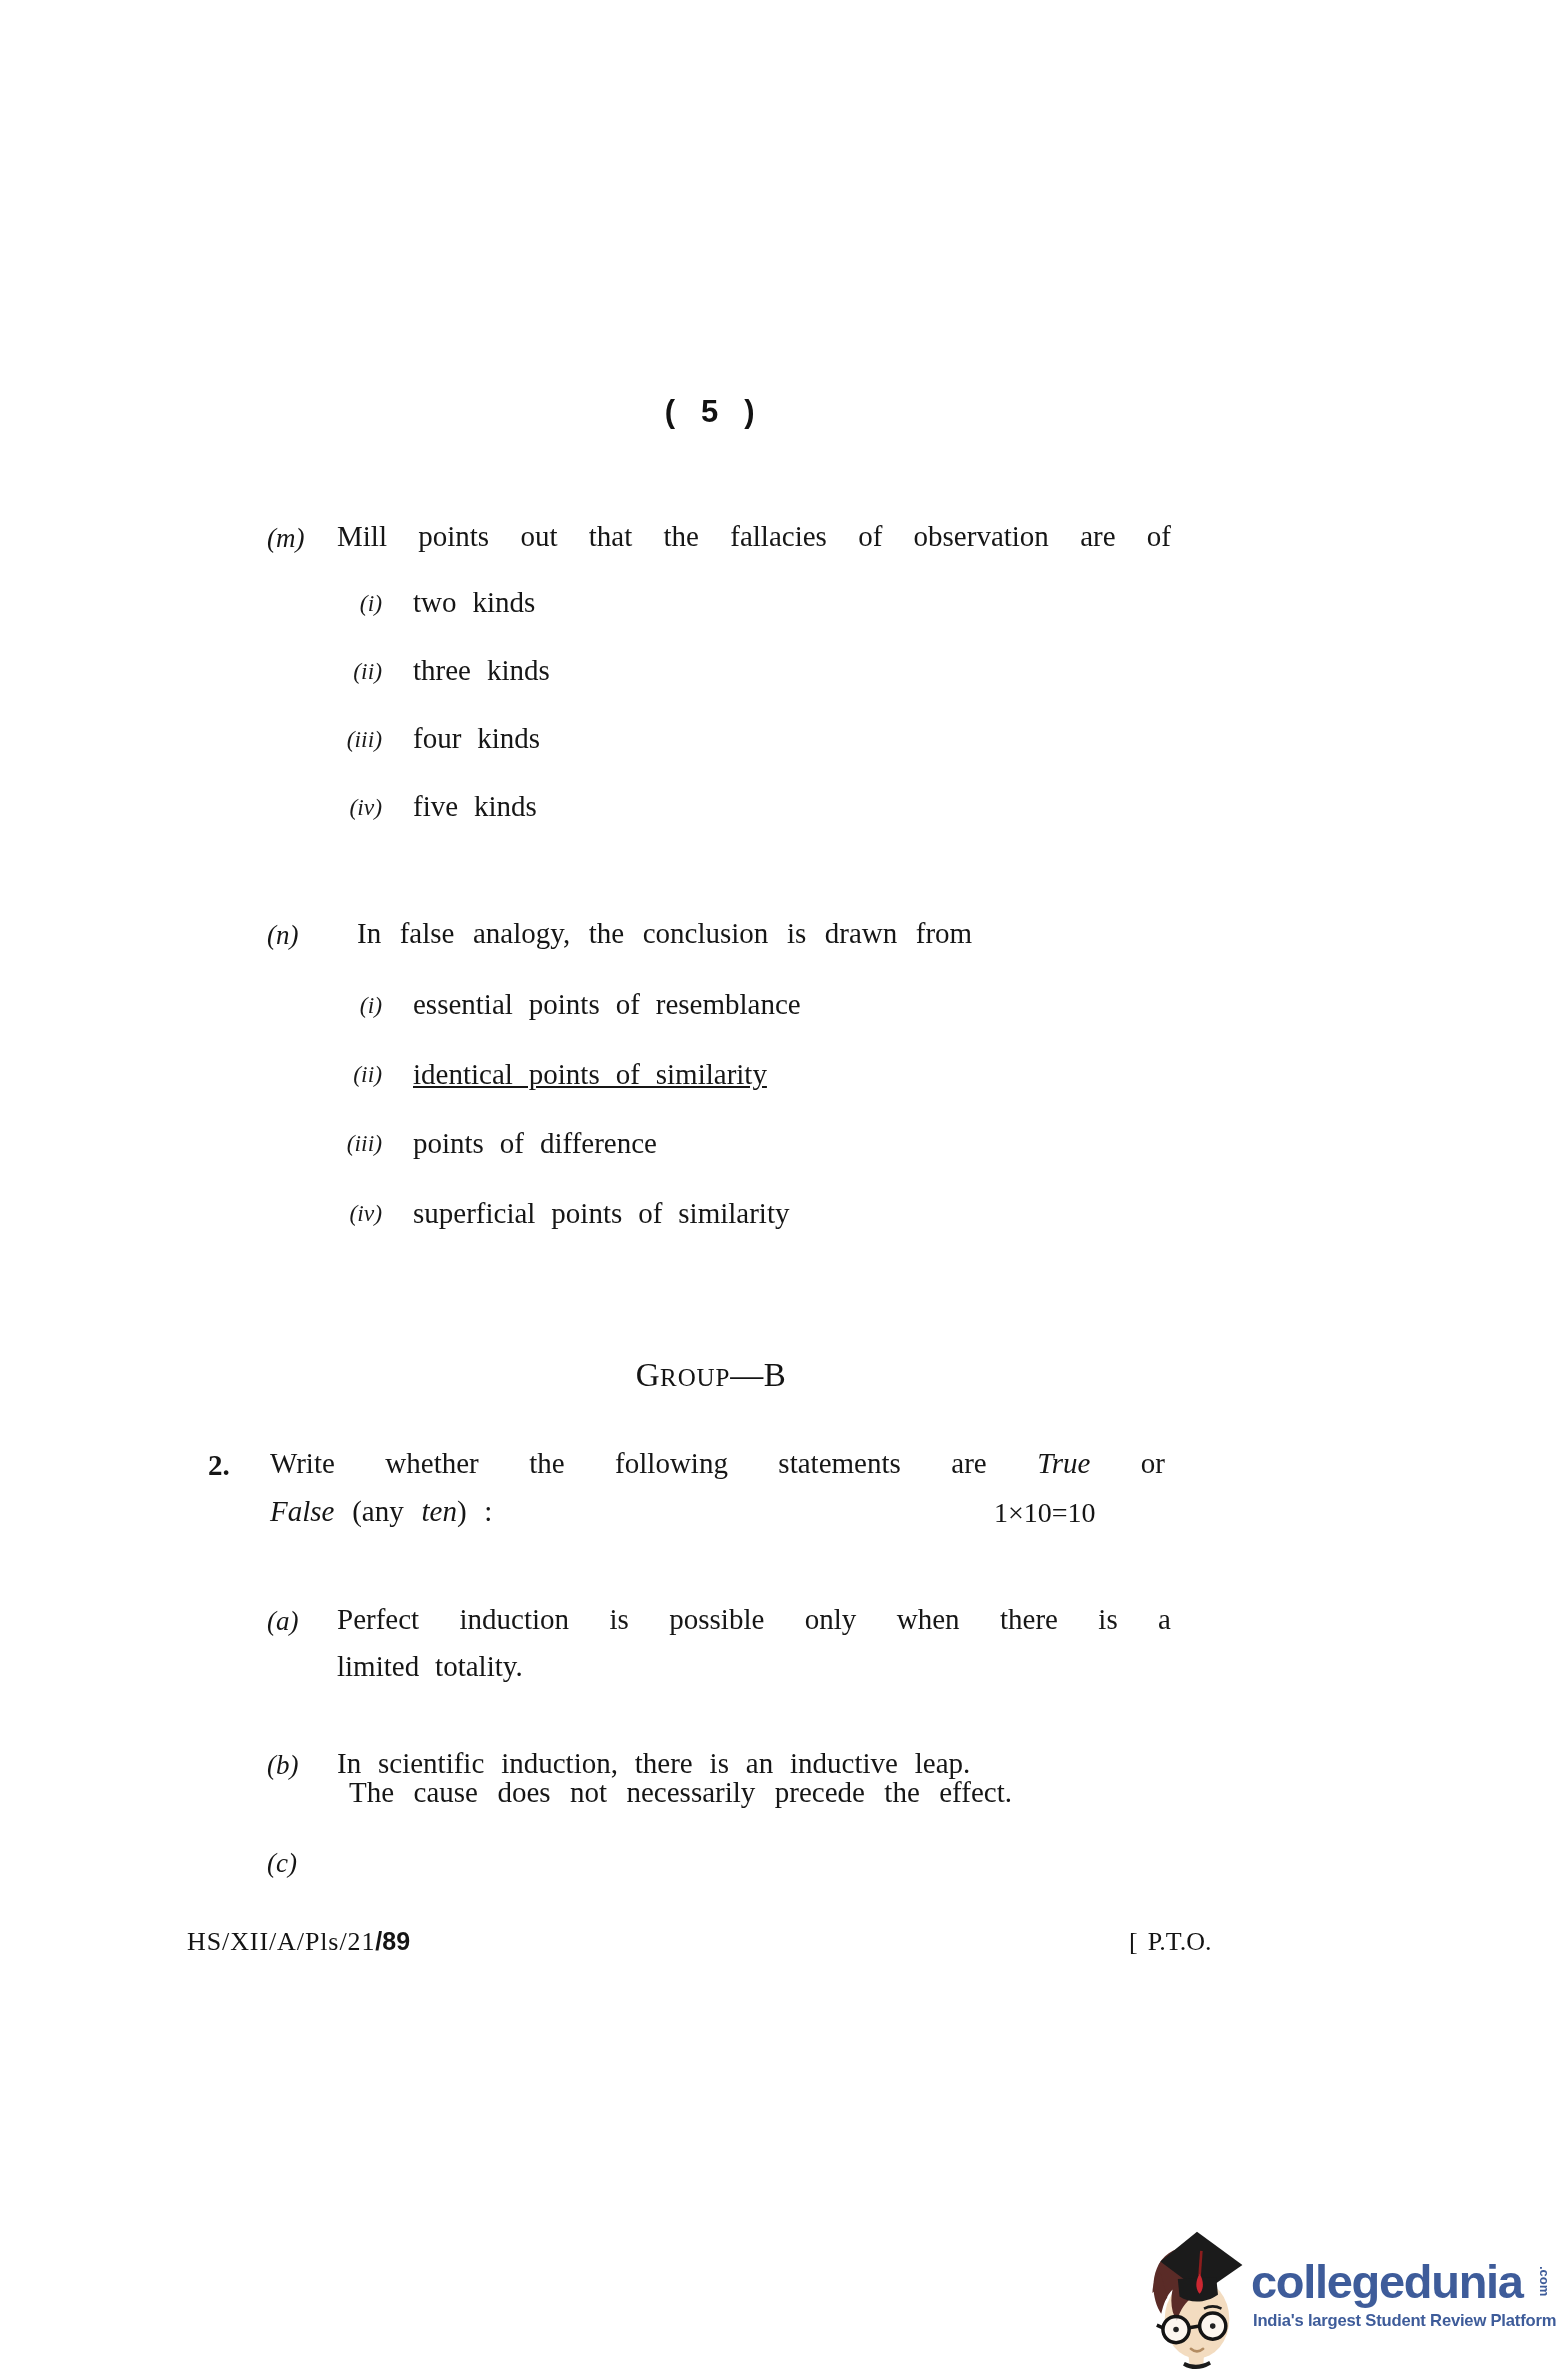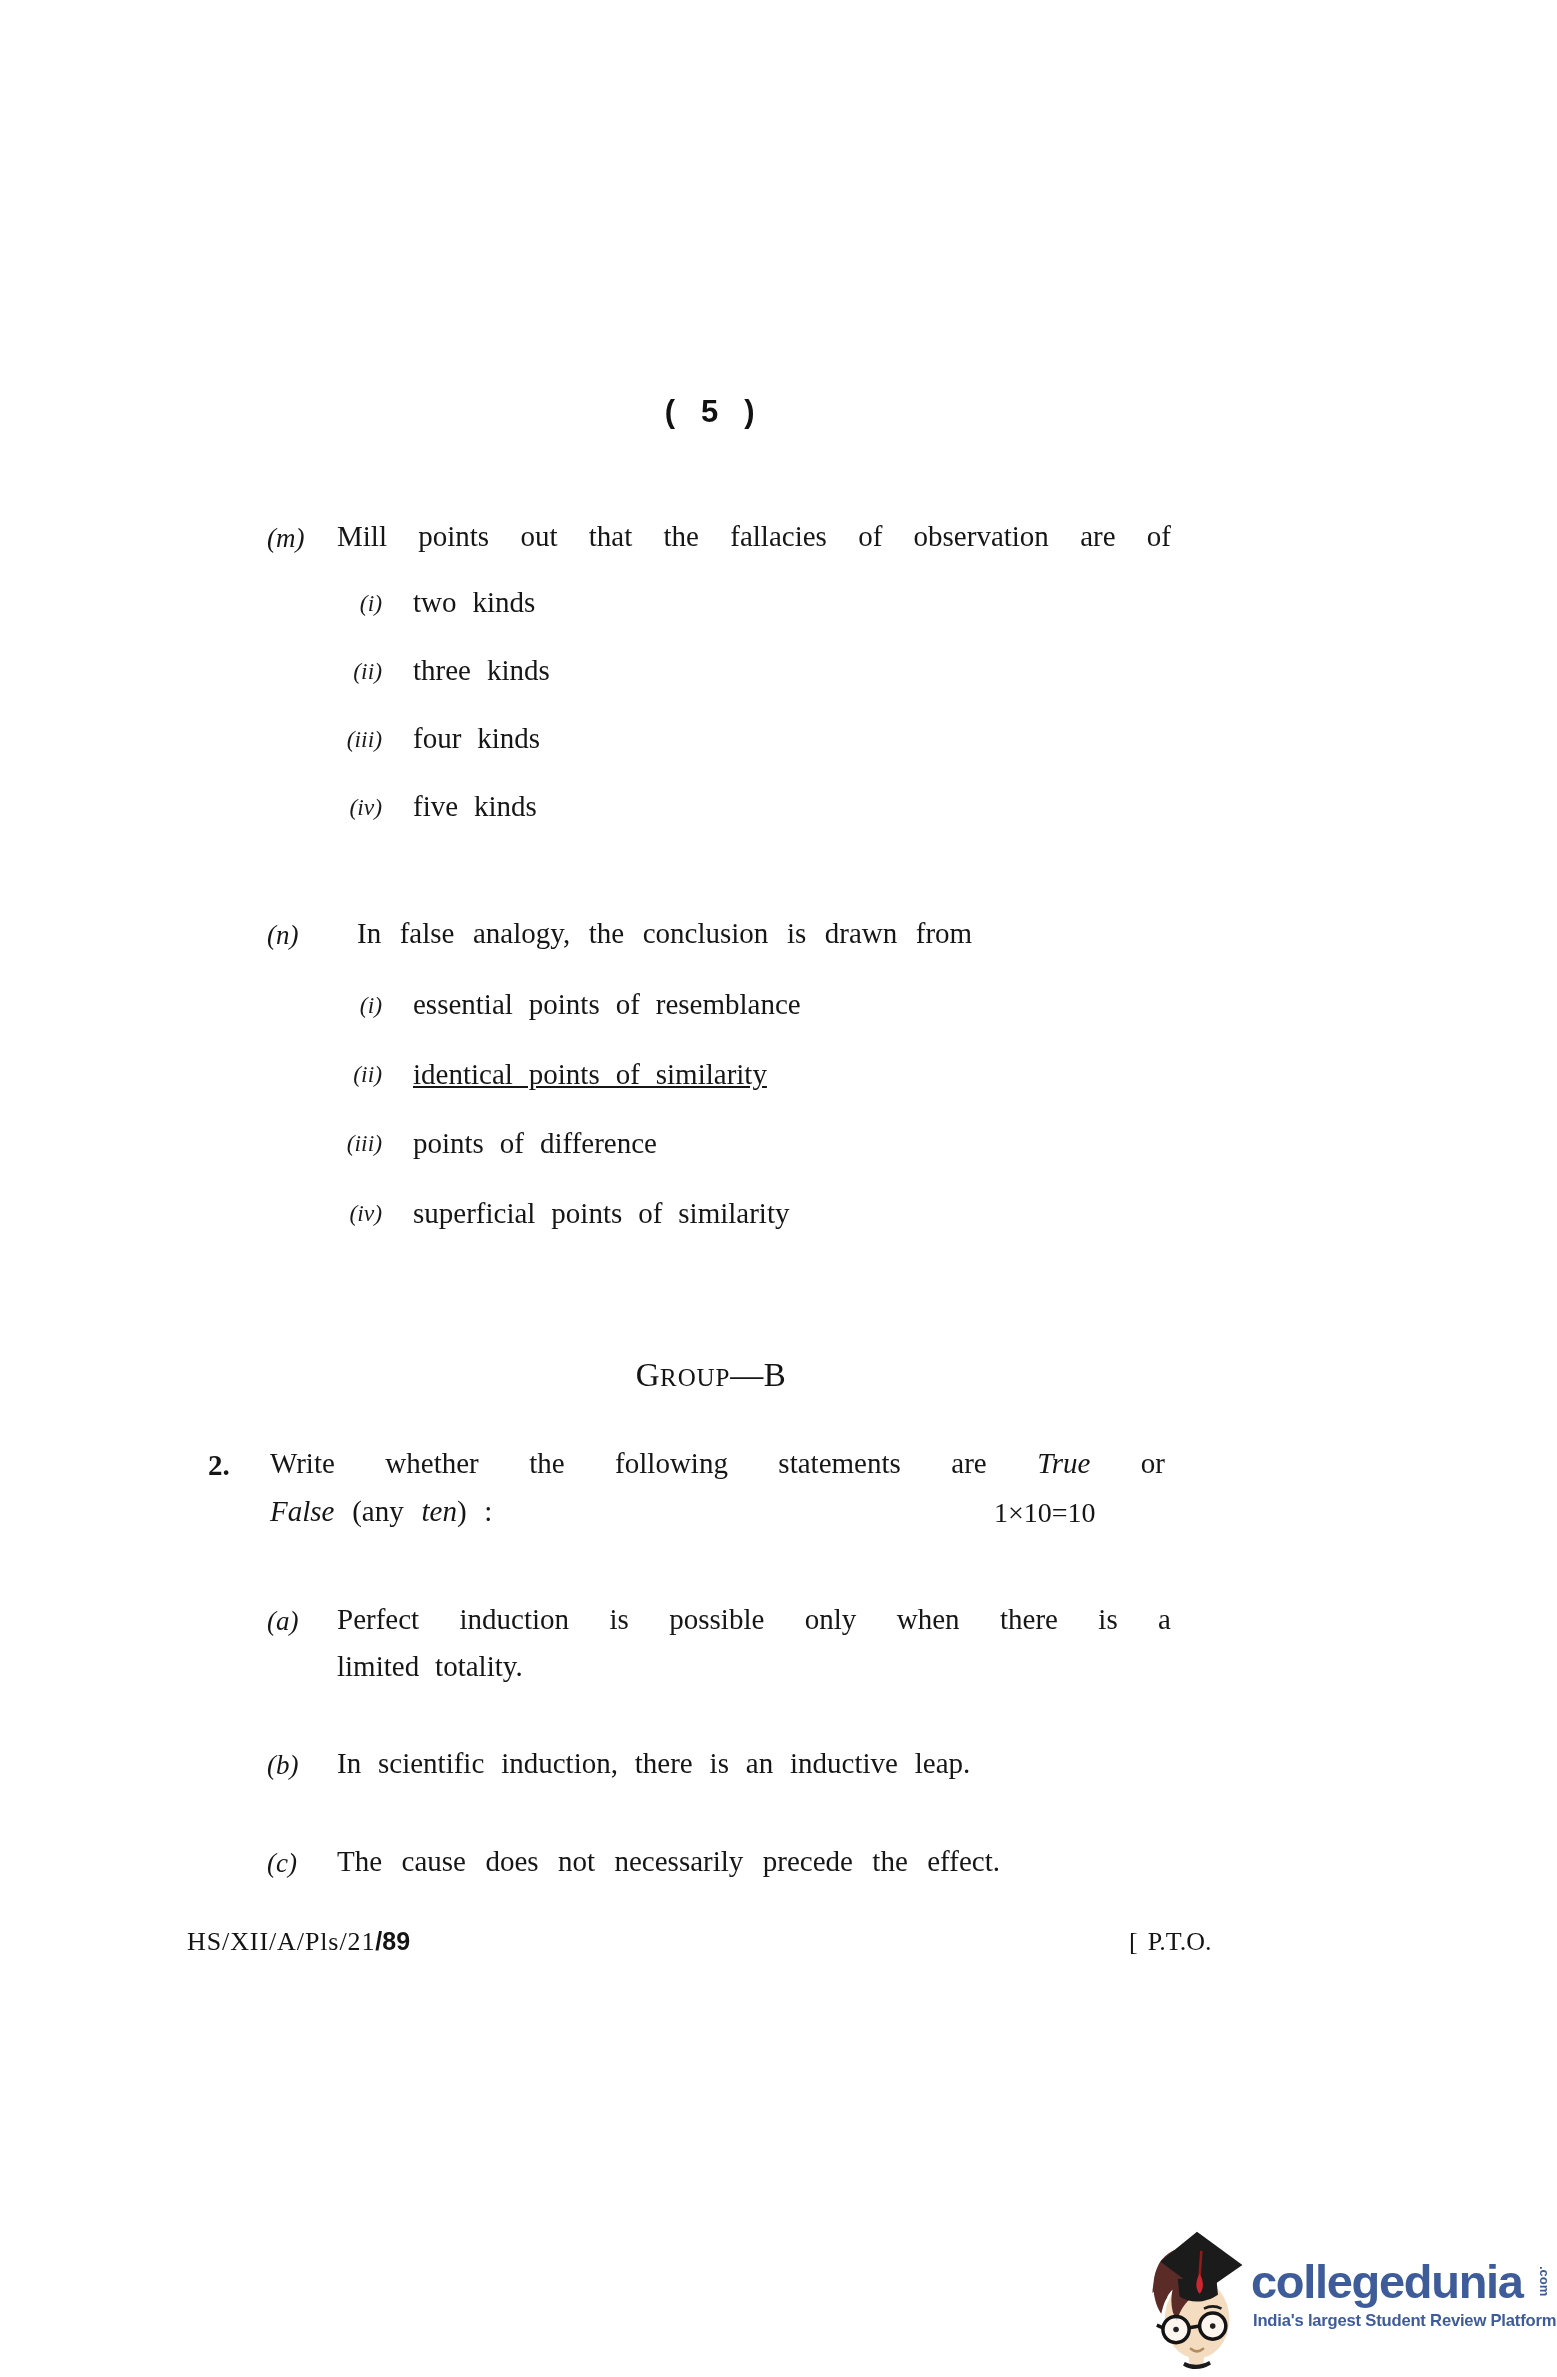--- a/index.html
+++ b/index.html
@@ -137,21 +137,21 @@
 <div class="abs q2-marks">1×10=10</div>
 
 <div class="abs qlabel" style="top:1606px;">(a)</div>
 <div class="abs qtext justify" style="top:1603px;">Perfect induction is possible only when there is a</div>
 <div class="abs stmt-line2" style="top:1650px;">limited totality.</div>
 
 <div class="abs qlabel" style="top:1750px;">(b)</div>
 <div class="abs qtext natural" style="top:1747px; word-spacing:9.6px;">In scientific induction, there is an inductive leap.</div>
 
 <div class="abs qlabel" style="top:1848px;">(c)</div>
-<div class="abs qtext natural" style="top:1845px; word-spacing:12.2px;">The cause does not necessarily precede the effect.</div>
+<div class="abs qtext natural" style="top:1776px; word-spacing:12.2px;margin-left:12px;">The cause does not necessarily precede the effect.</div>
 
 <div class="abs footer-left"><span>HS/XII/A/Pls/21</span><span class="bold-part">/89</span></div>
 <div class="abs footer-right">[ P.T.O.</div>
 
 <div class="abs logo">
   <svg class="abs logo-mascot" width="98" height="145" viewBox="0 0 112 166">
 
     <ellipse cx="56" cy="102" rx="37" ry="45" style="fill:var(--face)"></ellipse>
 
     <path d="M46,142 L64,142 L63,158 L48,158 Z" style="fill:var(--face)"></path>

